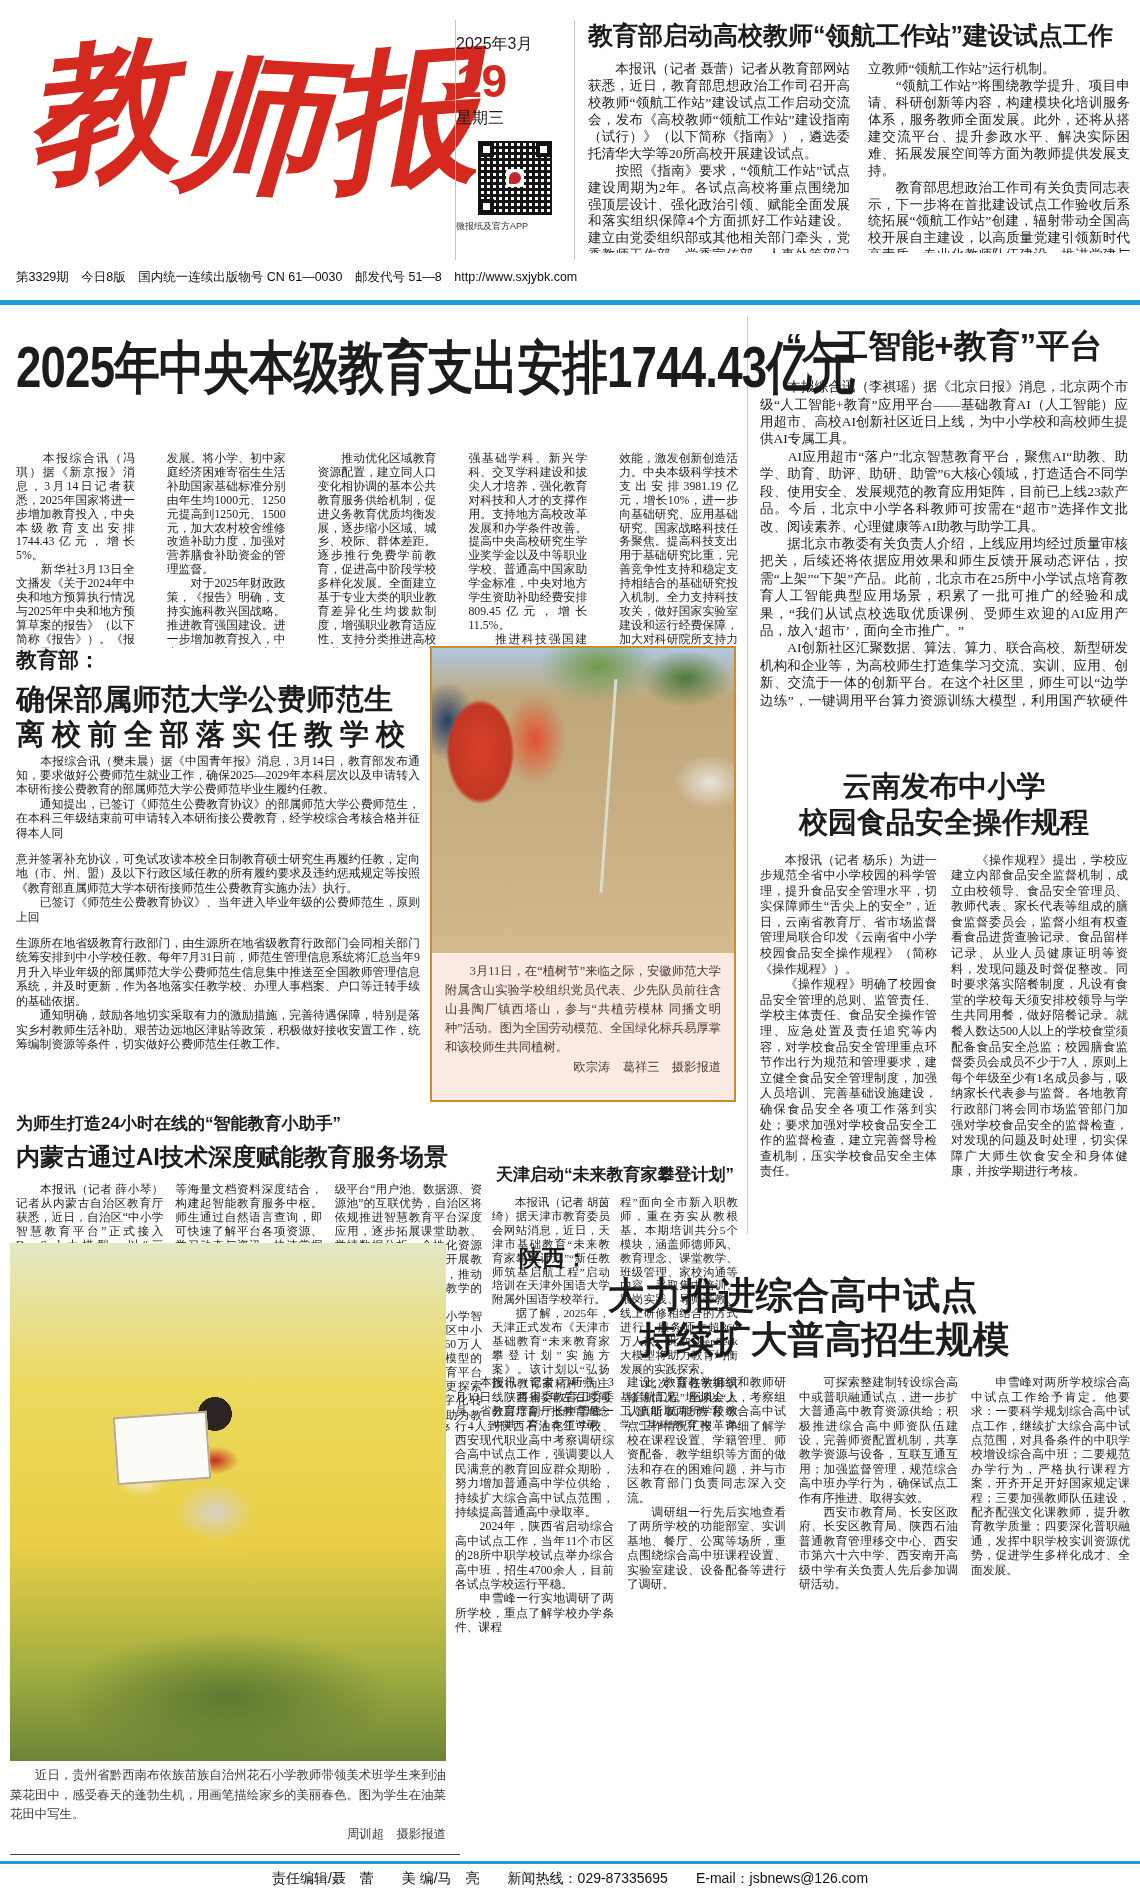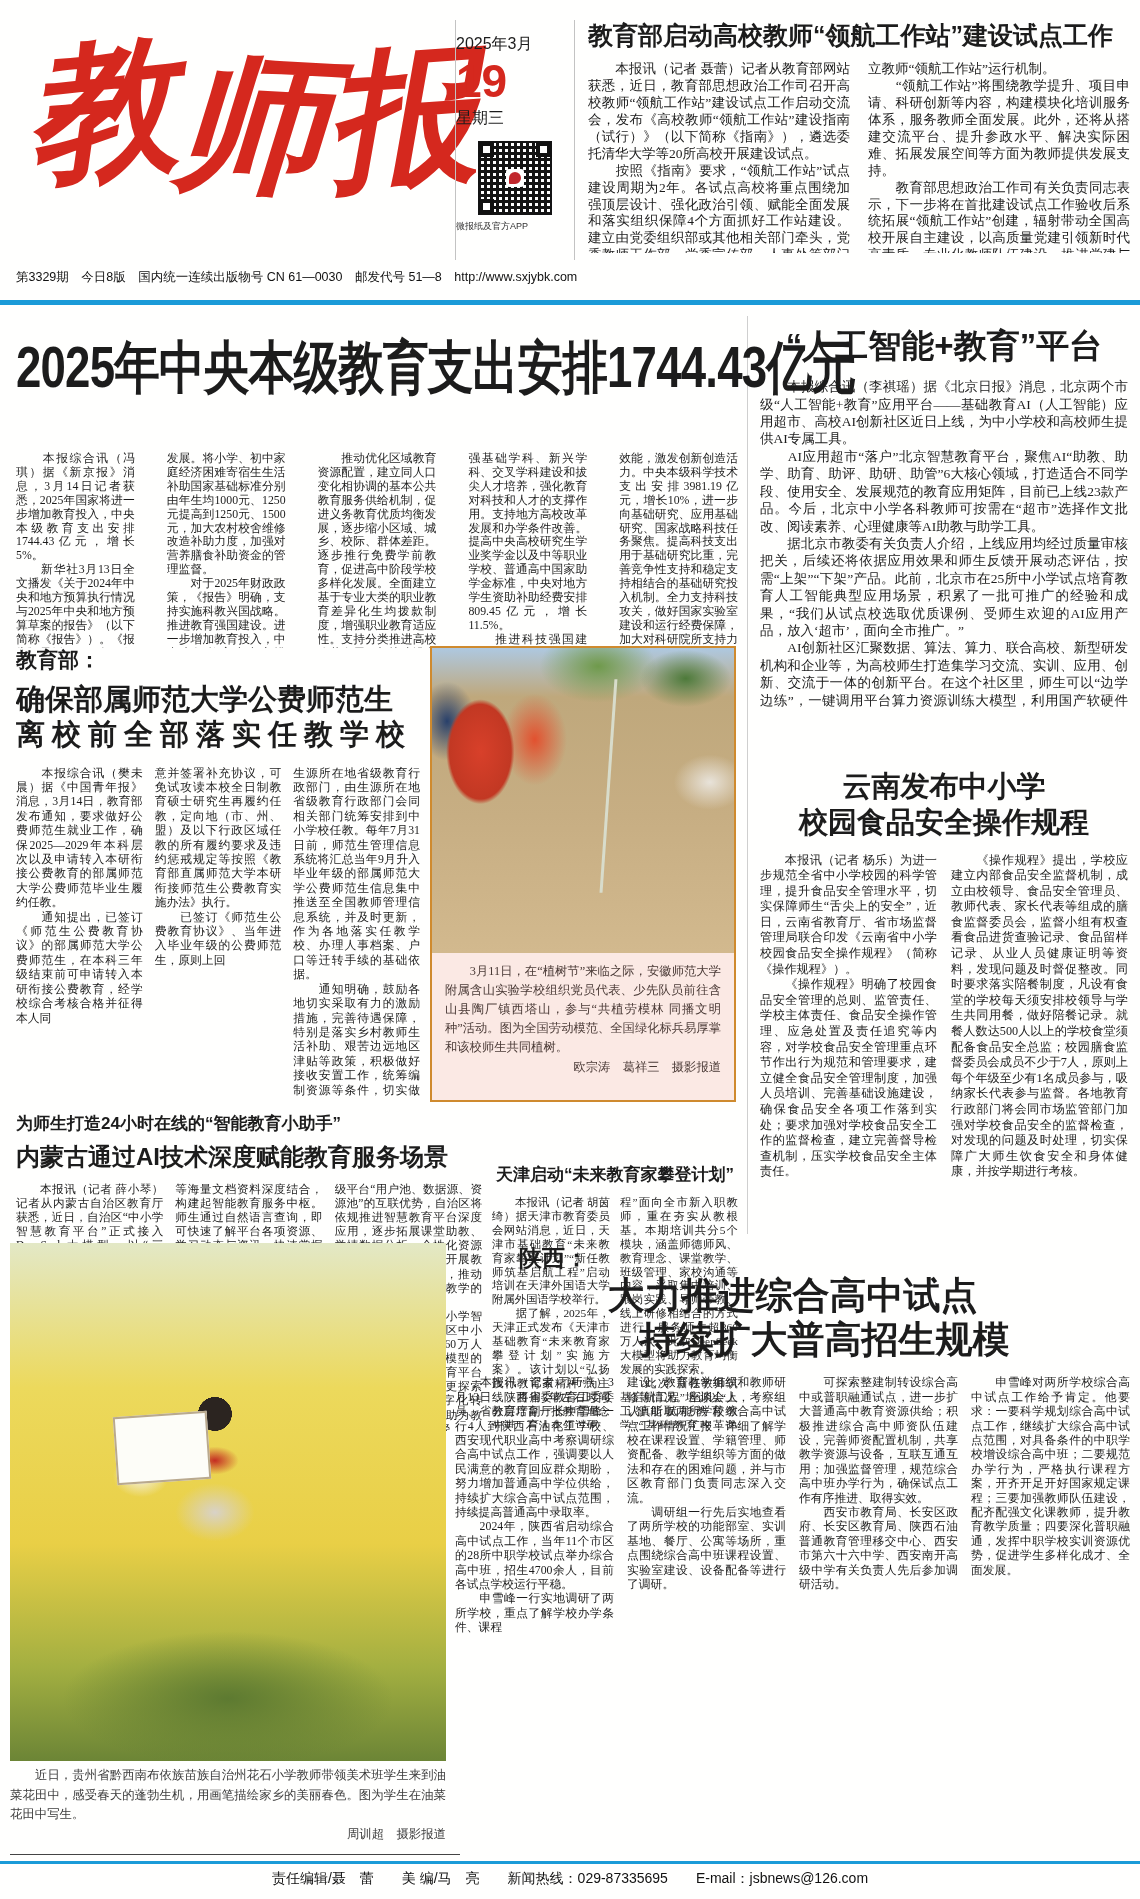--- a/index.html
+++ b/index.html
@@ -51,21 +51,21 @@
   
   #yunnan{left:760px;top:768px;width:368px;height:466px;overflow:hidden;}
   .yn-h{font-family:"Liberation Sans","DejaVu Sans",sans-serif;font-weight:bold;font-size:29px;text-align:center;line-height:1.25;}
   .yn-cols{display:flex;gap:14px;margin-top:12px;}
   .yn-col{flex:1;font-size:12.2px;line-height:15.6px;text-align:justify;white-space:pre-line;height:368px;overflow:hidden;}
   
   #jiaoyubu{left:16px;top:646px;width:404px;height:458px;overflow:hidden;}
   .jy-kicker{font-family:"Liberation Sans","DejaVu Sans",sans-serif;font-weight:bold;font-size:21px;}
   .jy-h1{font-family:"Liberation Sans","DejaVu Sans",sans-serif;font-weight:bold;font-size:29px;margin-top:8px;line-height:1.2;}
   .jy-h2{font-family:"Liberation Sans","DejaVu Sans",sans-serif;font-weight:bold;font-size:29px;letter-spacing:7px;line-height:1.2;}
-  .jy-cols{display:flex;gap:12px;margin-top:14px;}
+  .jy-cols{display:flex;gap:12px;margin-top:2px;flex-direction:column;}
   .jy-col{flex:1;font-size:11.8px;line-height:14.4px;text-align:justify;white-space:pre-line;height:330px;overflow:hidden;}
   
   #photo-block{left:430px;top:646px;width:306px;height:456px;border:2px solid #cf8a2e;box-sizing:border-box;background:#fbe9e4;}
   .photo1{width:100%;height:305px;position:relative;overflow:hidden;background:
      radial-gradient(ellipse 70px 44px at 84% 10%, #4d7a3a 0%, rgba(0,0,0,0) 65%),
      radial-gradient(ellipse 90px 56px at 55% 6%, #6f9a4b 0%, rgba(0,0,0,0) 65%),
      radial-gradient(ellipse 56px 86px at 16% 34%, #d8402a 0%, #c23823 55%, rgba(0,0,0,0) 61%),
      radial-gradient(ellipse 48px 66px at 5% 24%, #28406b 0%, rgba(0,0,0,0) 60%),
      radial-gradient(ellipse 52px 74px at 34% 30%, #e2512f 0%, rgba(0,0,0,0) 62%),
      radial-gradient(ellipse 60px 46px at 92% 44%, #e8e3da 0%, rgba(0,0,0,0) 60%),

